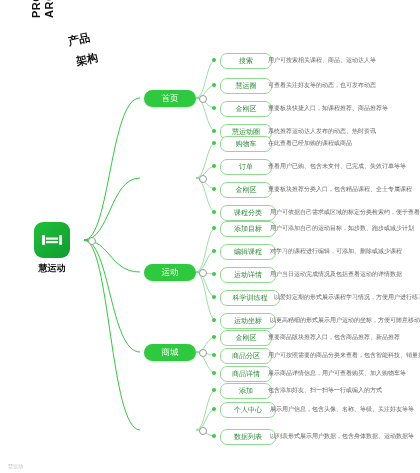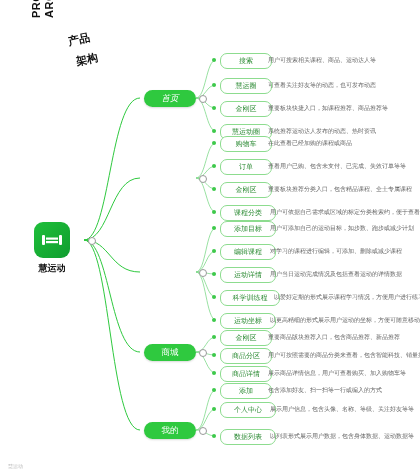--- a/index.html
+++ b/index.html
@@ -90,21 +90,21 @@
         <rect x="1" y="4" width="3" height="10" rx="1" fill="#fff"></rect>
         <rect x="18" y="4" width="3" height="10" rx="1" fill="#fff"></rect>
         <rect x="5" y="6.5" width="12" height="2.2" fill="#fff"></rect>
         <rect x="5" y="10" width="12" height="2.2" fill="#fff"></rect>
       </svg>
     </div>
     <div class="root-label">慧运动</div>
   </div>
   <div class="hollow" style="left:88px;top:237px;"></div>
 
-  <div class="l1" style="left:144px;top:90px;font-style:italic;">
+  <div class="l1" style="left:144px;top:90px;">
       <span>首页</span>
     </div>
   <div class="hollow" style="left:199px;top:95px;"></div>
   <div class="l2" style="left:220px;top:53px;width:40px;">
       <span>搜索</span>
     </div>
   <div class="dot-sm" style="left:212px;top:58px;"></div>
   <div class="l3" style="left:268px;top:55px;">用户可搜索相关课程、商品、运动达人等</div>
 
   <div class="l2" style="left:220px;top:78px;width:40px;">
@@ -143,20 +143,23 @@
     </div>
   <div class="dot-sm" style="left:212px;top:187px;"></div>
   <div class="l3" style="left:268px;top:184px;">重要板块推荐分类入口，包含精品课程、全士专属课程</div>
 
   <div class="l2" style="left:220px;top:205px;width:44px;">
       <span>课程分类</span>
     </div>
   <div class="dot-sm" style="left:212px;top:210px;"></div>
   <div class="l3" style="left:270px;top:207px;">用户可依据自己需求或区域的标定分类检索约，便于查看</div>
 
+  <div class="l1" style="left:144px;top:264px;">
+      <span>运动</span>
+    </div>
   <div class="hollow" style="left:199px;top:269px;"></div>
   <div class="l2" style="left:220px;top:221px;width:44px;">
       <span>添加目标</span>
     </div>
   <div class="dot-sm" style="left:212px;top:226px;"></div>
   <div class="l3" style="left:270px;top:223px;">用户可添加自己的运动目标，如步数、跑步或减少计划</div>
 
   <div class="l2" style="left:220px;top:244px;width:44px;">
       <span>编辑课程</span>
     </div>
@@ -196,23 +199,20 @@
     </div>
   <div class="dot-sm" style="left:212px;top:353px;"></div>
   <div class="l3" style="left:268px;top:350px;">用户可按照需要的商品分类来查看，包含智能科技、销量排行等</div>
 
   <div class="l2" style="left:220px;top:366px;width:40px;">
       <span>商品详情</span>
     </div>
   <div class="dot-sm" style="left:212px;top:371px;"></div>
   <div class="l3" style="left:268px;top:368px;">展示商品详情信息，用户可查看购买、加入购物车等</div>
 
-  <div class="l1" style="left:144px;top:422px;">
-      <span>我的</span>
-    </div>
   <div class="hollow" style="left:199px;top:427px;"></div>
   <div class="l2" style="left:220px;top:383px;width:40px;">
       <span>添加</span>
     </div>
   <div class="dot-sm" style="left:212px;top:388px;"></div>
   <div class="l3" style="left:268px;top:385px;">包含添加好友、扫一扫等一行或编入的方式</div>
 
   <div class="l2" style="left:220px;top:402px;width:44px;">
       <span>个人中心</span>
     </div>

